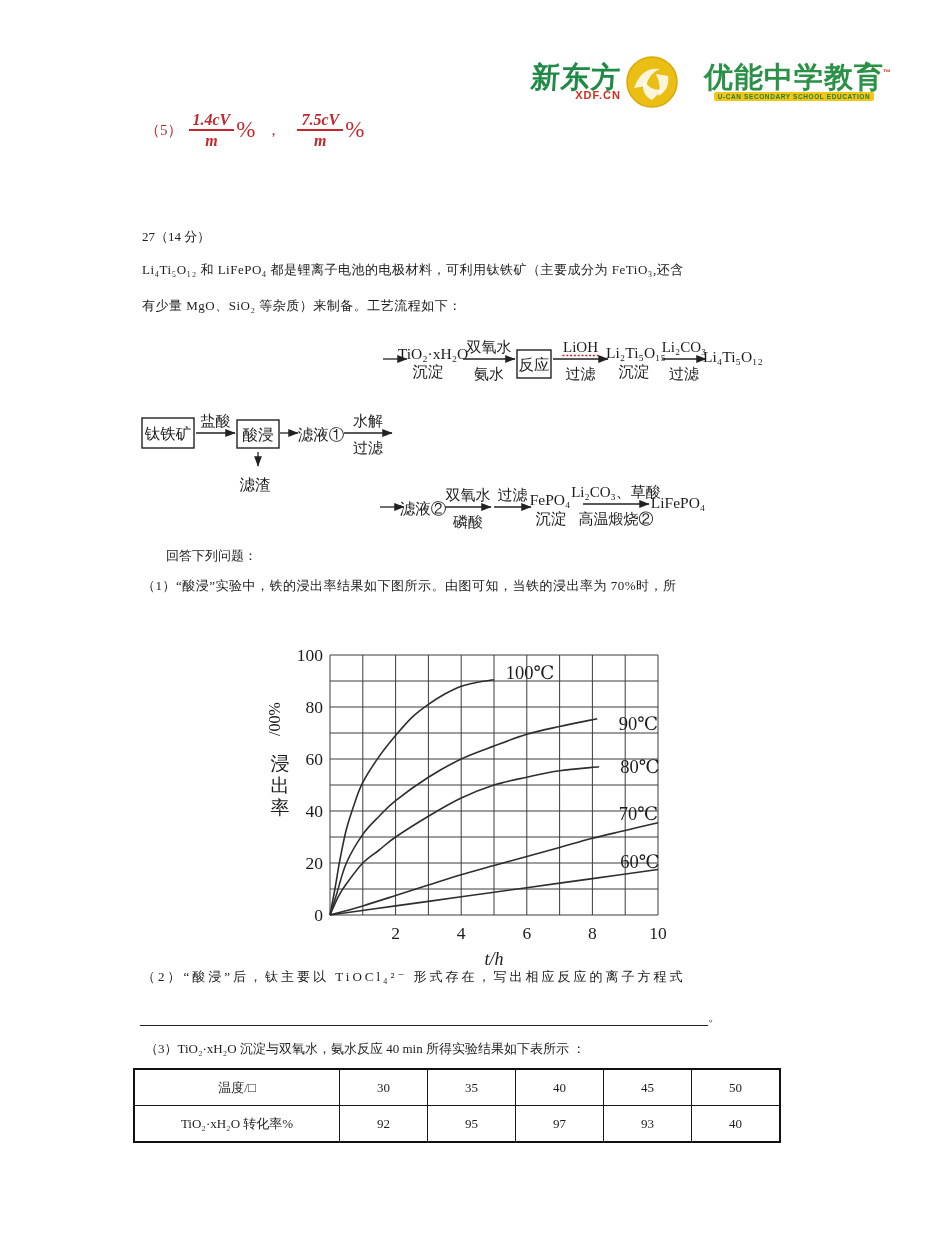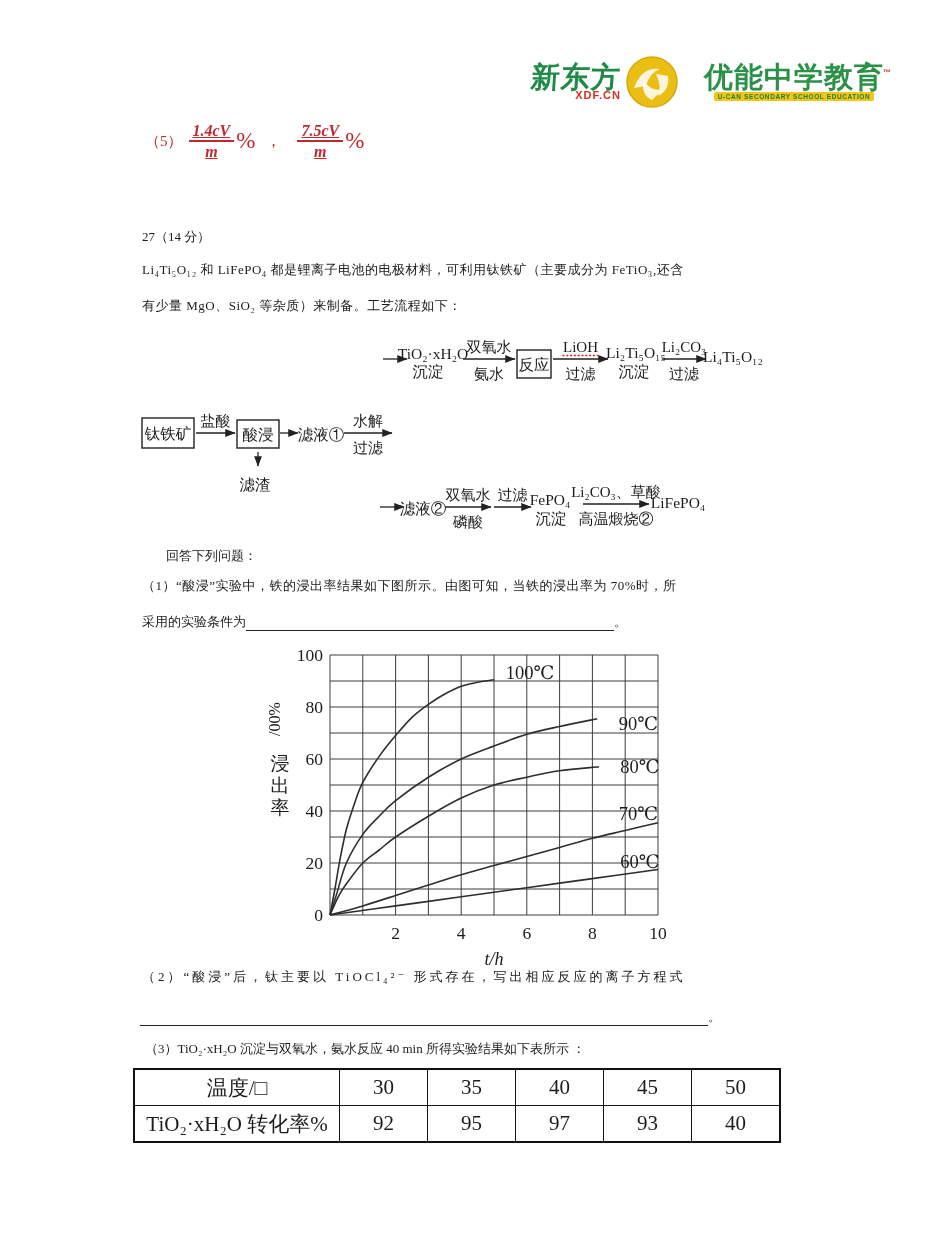--- a/index.html
+++ b/index.html
@@ -15,36 +15,36 @@
   .url{color:#d22d1e;font-weight:bold;font-size:11px;letter-spacing:1px;margin-top:-2px;}
   .logo-right{display:flex;flex-direction:column;align-items:center;margin-left:21px;}
   .product{color:#2a9147;font-weight:bold;font-size:29px;line-height:28px;letter-spacing:1px;position:relative;}
   .tm{position:absolute;right:-8px;top:-4px;color:#d22d1e;font-size:8px;font-weight:bold;}
   .caption{background:#f3c514;color:#1e7e3e;font-size:6.5px;font-weight:bold;letter-spacing:0.6px;
            padding:1px 4px;border-radius:2px;margin-top:1px;}
 
   
   .formula{left:145px;top:110px;color:#c1272d;font-size:16px;display:flex;align-items:center;}
   .f-label{font-size:15px;margin-right:4px;}
-  .frac{display:inline-flex;flex-direction:column;align-items:center;margin:12px 2px;
-        font-style:italic;font-weight:bold;text-decoration:underline;}
+  .frac{display:inline-flex;flex-direction:column;align-items:center;margin:1px 2px;
+        font-style:italic;font-weight:bold;}
   .frac .num{padding:0 4px 1px;border-bottom:2px solid #c1272d;font-size:16px;line-height:17px;}
   .frac .den{font-size:16px;line-height:17px;padding-top:1px;}
   .pct{font-size:23px;}
   .comma{margin:0 14px 0 10px;font-size:16px;}
 
   
   .t{font-size:13px;}
   .spread{letter-spacing:3px;}
   .ls05{letter-spacing:0.5px;}
   .blank{display:inline-block;border-bottom:1.5px solid #222;height:19px;vertical-align:bottom;}
 
   
   table.res{position:absolute;left:133px;top:1068px;border-collapse:collapse;border:2.5px solid #111;}
-  table.res td{border:1.6px solid #161616;text-align:center;font-size:21px;height:35px;padding:0 4px;}
+  table.res td{border:1.6px solid #161616;text-align:center;font-size:13px;height:35px;padding:0 4px;}
   td.c0{width:196px;} td.cn{width:79px;}
 
   svg text{fill:#1c1c1c;}
 </style>
 </head>
 <body>
 
 <div class="page">
 
   <div class="abs logo">
@@ -134,23 +134,20 @@
       <line x1="364" y1="177" x2="401" y2="177" stroke="#222" stroke-width="1.3" marker-end="url(#arr)"></line>
       <text x="382.5" y="170" text-anchor="middle" font-size="15" font-family="&quot;Liberation Serif&quot;,&quot;DejaVu Serif&quot;,serif">过滤</text>
       <line x1="453" y1="174" x2="519" y2="174" stroke="#222" stroke-width="1.3" marker-end="url(#arr)"></line>
       <text x="486" y="167" text-anchor="middle" font-size="15" font-family="&quot;Liberation Serif&quot;,&quot;DejaVu Serif&quot;,serif">Li₂CO₃、草酸</text>
       <text x="486" y="194" text-anchor="middle" font-size="15" font-family="&quot;Liberation Serif&quot;,&quot;DejaVu Serif&quot;,serif">高温煅烧②</text>
       <line x1="128" y1="122" x2="128" y2="136" stroke="#222" stroke-width="1.3" marker-end="url(#arr)"></line>
     </svg>
 
   <div class="abs t" style="left:142px;top:547px;margin-left:24px;">回答下列问题：</div>
   <div class="abs t ls05" style="left:142px;top:577px;">（1）“酸浸”实验中，铁的浸出率结果如下图所示。由图可知，当铁的浸出率为 70%时，所</div>
-  <div class="abs t" style="left:142px;top:611px;">
-    <span>采用的实验条件为</span><span class="blank" style="width:368px;"></span><span>。</span>
-  </div>
 
   <svg class="abs" style="left:263px;top:646px;" width="420" height="320" id="chart-svg">
       <line x1="67" y1="9" x2="67" y2="269" stroke="#3c3c3c" stroke-width="1"></line>
       <line x1="99.80000000000001" y1="9" x2="99.80000000000001" y2="269" stroke="#3c3c3c" stroke-width="1"></line>
       <line x1="132.60000000000002" y1="9" x2="132.60000000000002" y2="269" stroke="#3c3c3c" stroke-width="1"></line>
       <line x1="165.39999999999998" y1="9" x2="165.39999999999998" y2="269" stroke="#3c3c3c" stroke-width="1"></line>
       <line x1="198.20000000000002" y1="9" x2="198.20000000000002" y2="269" stroke="#3c3c3c" stroke-width="1"></line>
       <line x1="231" y1="9" x2="231" y2="269" stroke="#3c3c3c" stroke-width="1"></line>
       <line x1="263.79999999999995" y1="9" x2="263.79999999999995" y2="269" stroke="#3c3c3c" stroke-width="1"></line>
       <line x1="296.6" y1="9" x2="296.6" y2="269" stroke="#3c3c3c" stroke-width="1"></line>

